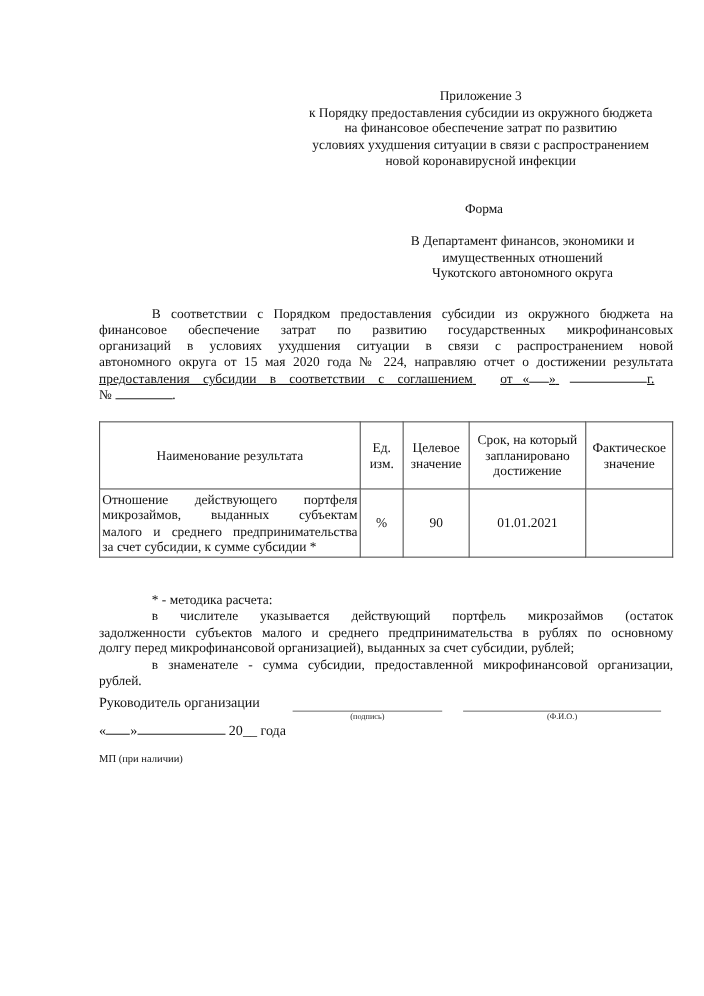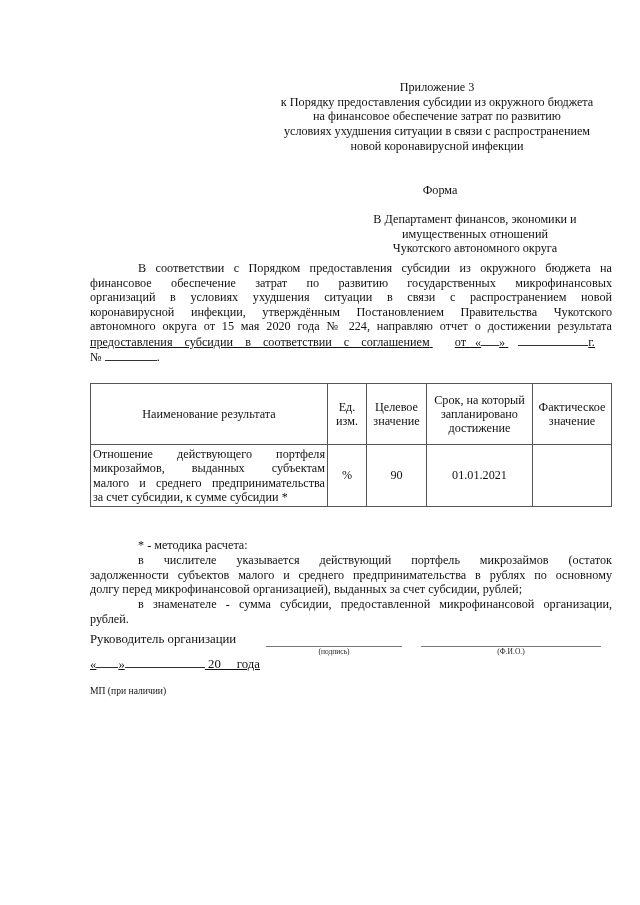--- a/index.html
+++ b/index.html
@@ -43,21 +43,21 @@
       width: 260px;
       text-align: center;
       line-height: 14.7px;
       font-family: Liberation Serif, serif;
     }
     .addressee div { white-space: nowrap; }
 
     
     .para {
       left: 90px;
-      top: 261px;
+      top: 278px;
       width: 522px;
       text-align: justify;
       line-height: 14.6px;
     }
     .para .line {
       display: block;
       text-align: justify;
       text-align-last: justify;
       white-space: nowrap;
       height: 14.6px;
@@ -135,21 +135,20 @@
       font-size: 7.5px;
       text-align: center;
       color: #222;
       line-height: 9px;
     }
     .date-line {
       left: 90px;
       top: 656px;
       font-size: 12.8px;
       white-space: nowrap;
-      text-decoration: underline;
     }
     .stamp {
       left: 90px;
       top: 684px;
       font-size: 9.6px;
     }
   </style>
 </head>
 <body>
 
@@ -166,21 +165,20 @@
 <div class="abs addressee">
   <div>В Департамент финансов, экономики и</div>
   <div>имущественных отношений</div>
   <div>Чукотского автономного округа</div>
 </div>
 
 <div class="abs para">
   <span class="line first">В соответствии с Порядком предоставления субсидии из окружного бюджета на</span>
   <span class="line">финансовое обеспечение затрат по развитию государственных микрофинансовых</span>
   <span class="line">организаций в условиях ухудшения ситуации в связи с распространением новой</span>
-  <span class="line">коронавирусной инфекции, утверждённым Постановлением Правительства Чукотского</span>
   <span class="line">автономного округа от 15 мая 2020 года  № 224, направляю отчет о достижении результата</span>
   <span class="line" style="text-align-last:left; position:relative;text-decoration:underline;">
     <span style="word-spacing:9px;">предоставления субсидии в соответствии с соглашением</span>
     <span style="display:inline-block;width:22px;"></span><span style="word-spacing:6px;">от «</span><span class="underscore" style="width:18px;"></span><span>»</span>
     <span style="display:inline-block;width:10px;"></span><span class="underscore" style="width:70px;"></span><span>г.</span>
   </span>
   <span class="line last">
     <span>№</span>
     <span class="underscore" style="width:52px;"></span><span>.</span>
   </span>

